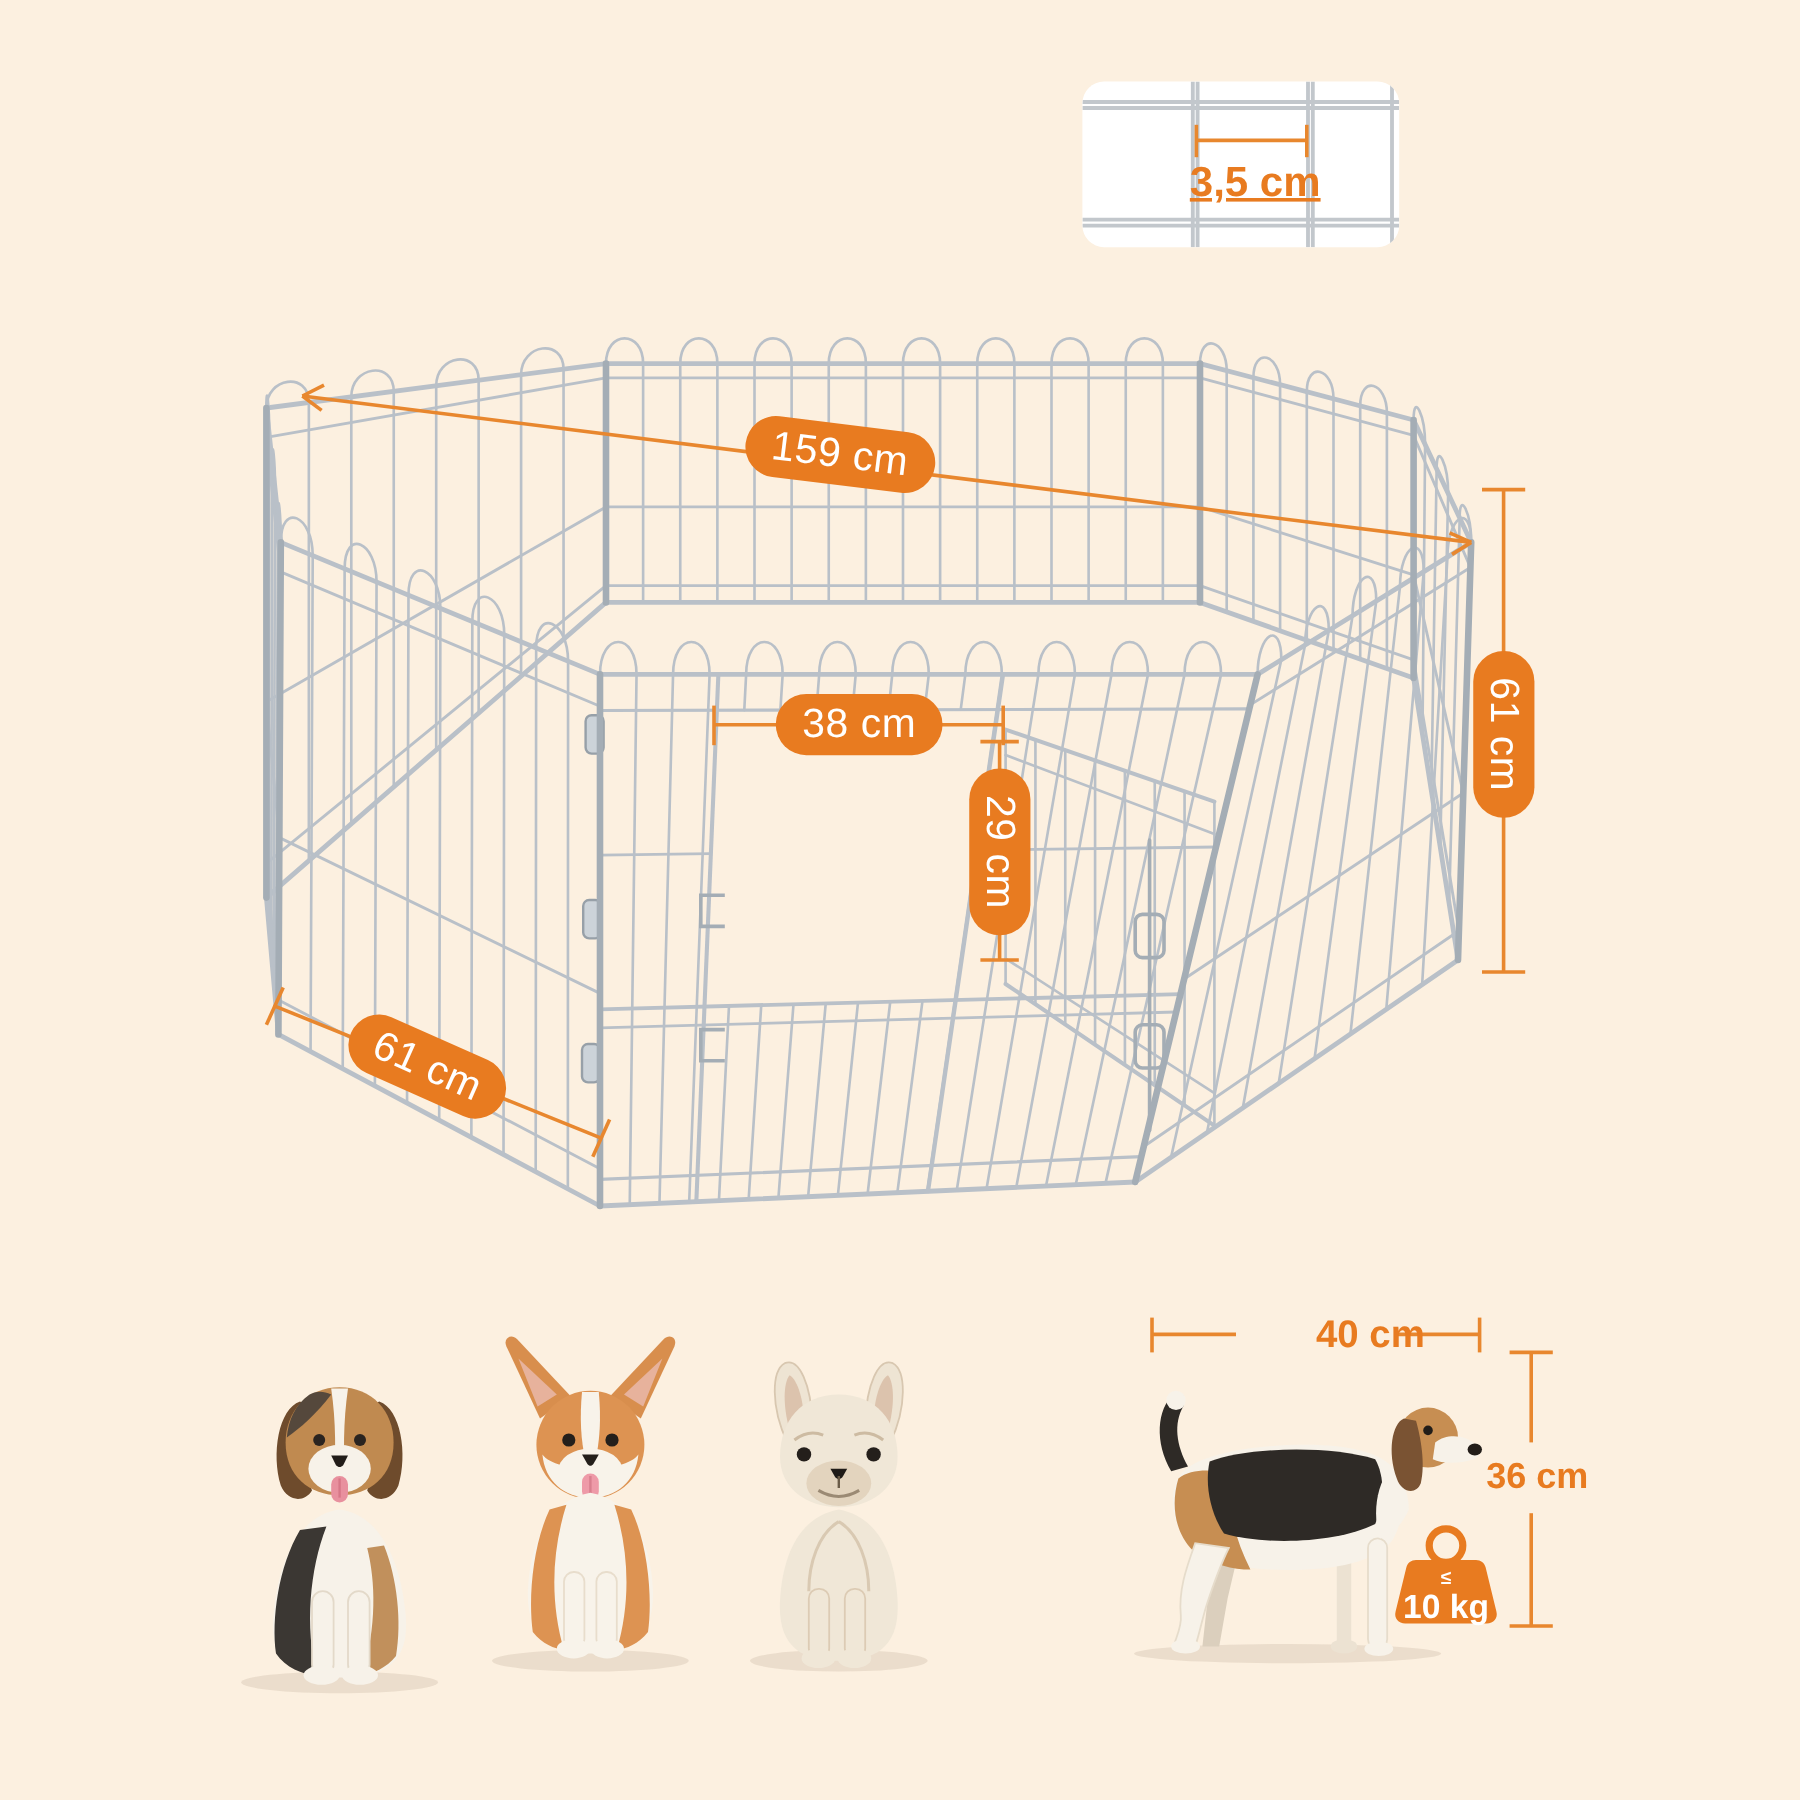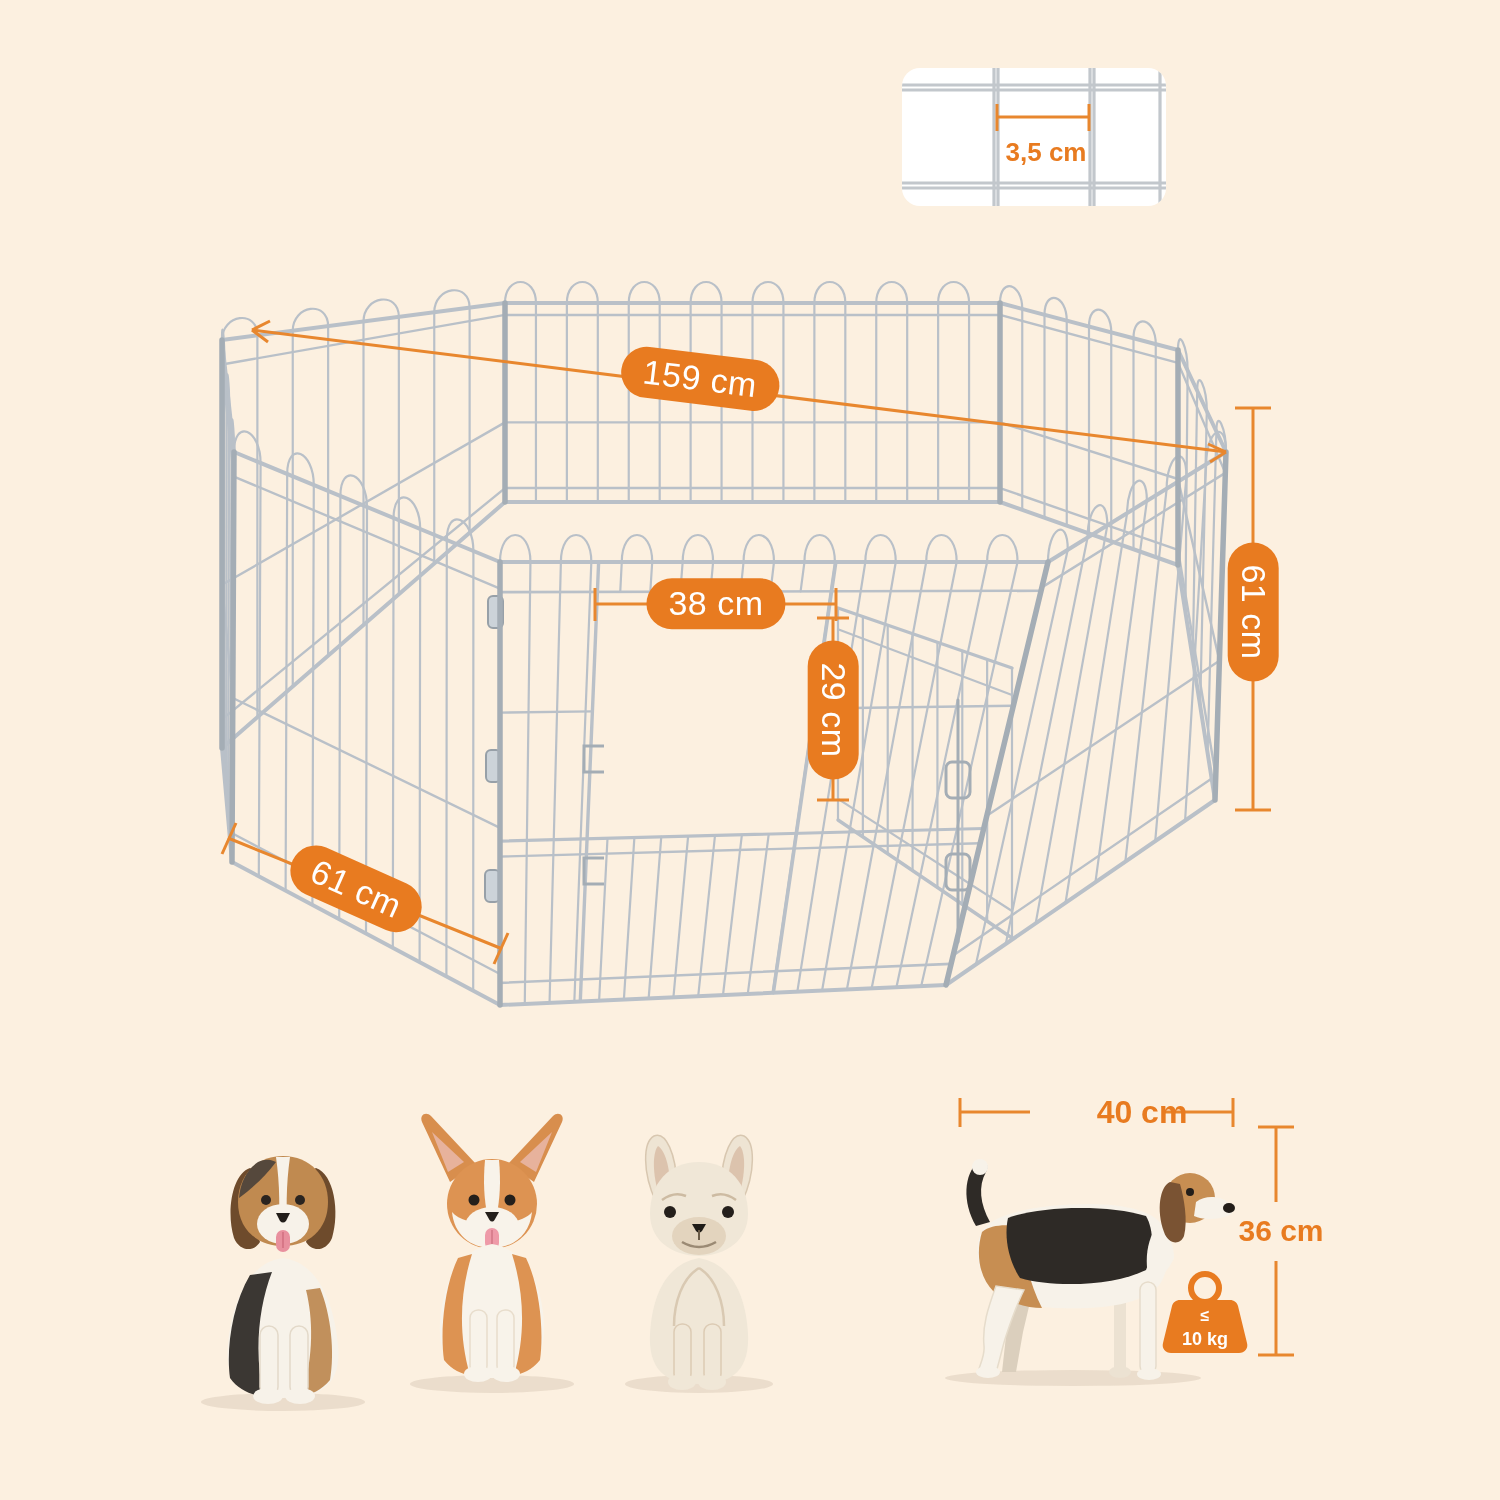--- a/index.html
+++ b/index.html
@@ -422,20 +422,20 @@
       <path d="M252 42 C 242 46 238 70 246 92 C 250 104 262 106 266 96 C 270 80 266 58 262 44 Z" fill="#7a5333"></path>
     </g>
   </svg>
 
   <div class="pill" style="left:700px;top:379px;transform:translate(-50%,-50%) rotate(7deg);">159 cm</div>
   <div class="pill" style="left:716px;top:604px;transform:translate(-50%,-50%);">38 cm</div>
   <div class="pill" style="left:833px;top:710px;transform:translate(-50%,-50%) rotate(90deg);">29 cm</div>
   <div class="pill" style="left:1253px;top:612px;transform:translate(-50%,-50%) rotate(90deg);">61 cm</div>
   <div class="pill" style="left:356px;top:889px;transform:translate(-50%,-50%) rotate(24deg);">61 cm</div>
 
-  <div class="dimtext" style="left:1046px;top:152px;font-size:26px;transform:translate(-50%,-50%);">3,5 cm</div>
+  <div class="dimtext" style="left:1046px;top:152px;font-size:35px;transform:translate(-50%,-50%);text-decoration:underline;">3,5 cm</div>
   <div class="dimtext" style="left:1142px;top:1112px;font-size:32px;transform:translate(-50%,-50%);">40 cm</div>
   <div class="dimtext" style="left:1281px;top:1231px;font-size:30px;transform:translate(-50%,-50%);">36 cm</div>
 
   <div class="wtext" style="left:1205px;top:1316px;font-size:16px;transform:translate(-50%,-50%);">≤</div>
-  <div class="wtext" style="left:1205px;top:1339px;font-size:18px;transform:translate(-50%,-50%);">10 kg</div>
+  <div class="wtext" style="left:1205px;top:1339px;font-size:28px;transform:translate(-50%,-50%);">10 kg</div>
 
 </div>
 
 </body></html>

